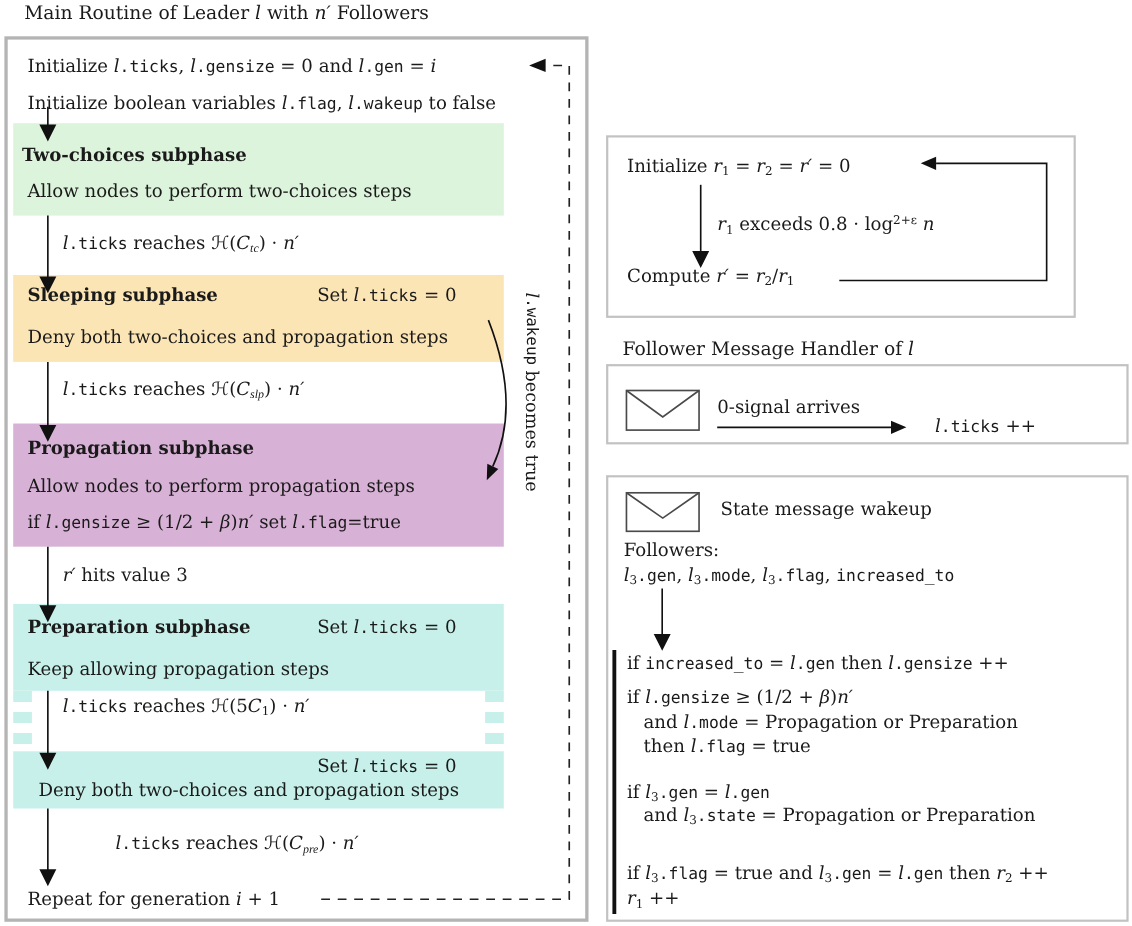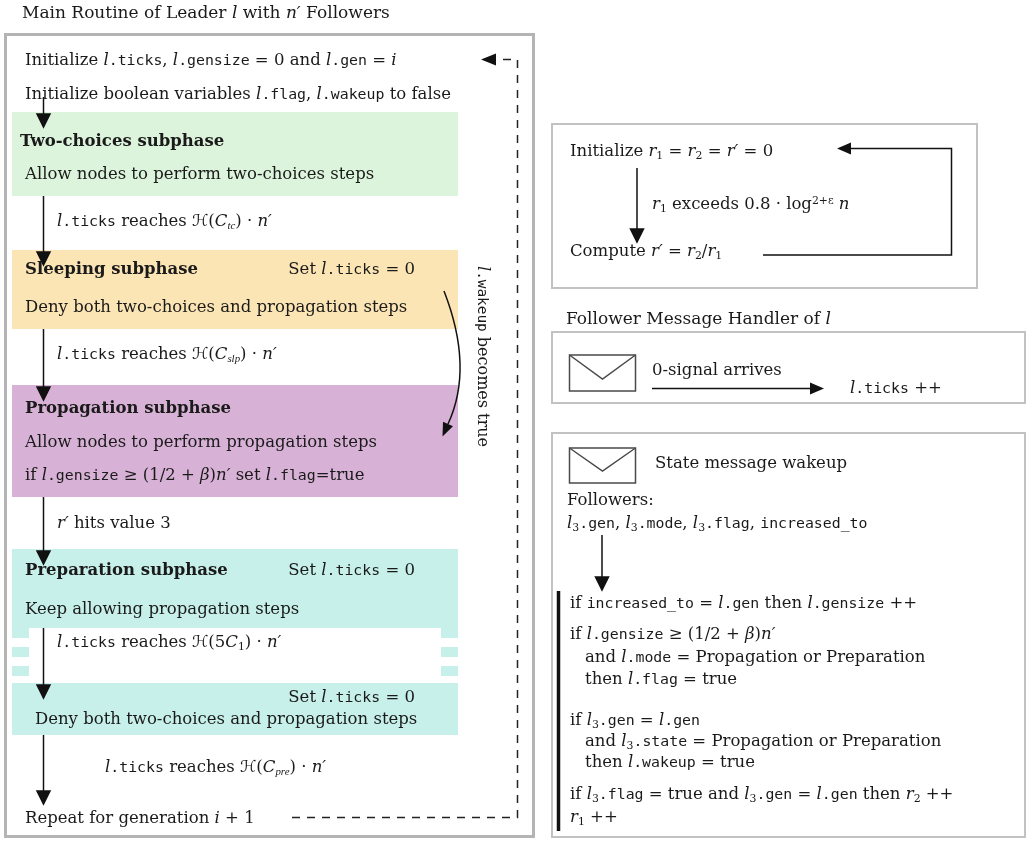--- a/index.html
+++ b/index.html
@@ -90,21 +90,20 @@
   <div class="lbl" style="left:655px;top:451px;"><span class="seg-rm">State message wakeup</span></div>
   <div class="lbl" style="left:567px;top:488px;"><span class="seg-rm">Followers:</span></div>
   <div class="lbl" style="left:567px;top:511px;"><span class="seg-it">l</span><span class="seg-sub">3</span><span class="seg-tt">.gen</span><span class="seg-rm">, </span><span class="seg-it">l</span><span class="seg-sub">3</span><span class="seg-tt">.mode</span><span class="seg-rm">, </span><span class="seg-it">l</span><span class="seg-sub">3</span><span class="seg-tt">.flag</span><span class="seg-rm">, </span><span class="seg-tt">increased_to</span></div>
 
   <div class="lbl" style="left:570px;top:591px;"><span class="seg-rm">if </span><span class="seg-tt">increased_to</span><span class="seg-rm"> = </span><span class="seg-it">l</span><span class="seg-tt">.gen</span><span class="seg-rm"> then </span><span class="seg-it">l</span><span class="seg-tt">.gensize</span><span class="seg-rm"> ++</span></div>
   <div class="lbl" style="left:570px;top:622px;"><span class="seg-rm">if </span><span class="seg-it">l</span><span class="seg-tt">.gensize</span><span class="seg-rm"> ≥ (1/2 + </span><span class="seg-it">β</span><span class="seg-rm">)</span><span class="seg-it">n′</span></div>
   <div class="lbl" style="left:585px;top:645px;"><span class="seg-rm">and </span><span class="seg-it">l</span><span class="seg-tt">.mode</span><span class="seg-rm"> = Propagation or Preparation</span></div>
   <div class="lbl" style="left:585px;top:667px;"><span class="seg-rm">then </span><span class="seg-it">l</span><span class="seg-tt">.flag</span><span class="seg-rm"> = true</span></div>
   <div class="lbl" style="left:570px;top:708px;"><span class="seg-rm">if </span><span class="seg-it">l</span><span class="seg-sub">3</span><span class="seg-tt">.gen</span><span class="seg-rm"> = </span><span class="seg-it">l</span><span class="seg-tt">.gen</span></div>
   <div class="lbl" style="left:585px;top:729px;"><span class="seg-rm">and </span><span class="seg-it">l</span><span class="seg-sub">3</span><span class="seg-tt">.state</span><span class="seg-rm"> = Propagation or Preparation</span></div>
-  <div class="lbl" style="left:585px;top:750px;"><span class="seg-rm">then </span><span class="seg-it">l</span><span class="seg-tt">.wakeup</span><span class="seg-rm"> = true</span></div>
   <div class="lbl" style="left:570px;top:782px;"><span class="seg-rm">if </span><span class="seg-it">l</span><span class="seg-sub">3</span><span class="seg-tt">.flag</span><span class="seg-rm"> = true and </span><span class="seg-it">l</span><span class="seg-sub">3</span><span class="seg-tt">.gen</span><span class="seg-rm"> = </span><span class="seg-it">l</span><span class="seg-tt">.gen</span><span class="seg-rm"> then </span><span class="seg-it">r</span><span class="seg-sub">2</span><span class="seg-rm"> ++</span></div>
   <div class="lbl" style="left:570px;top:805px;"><span class="seg-it">r</span><span class="seg-sub">1</span><span class="seg-rm"> ++</span></div>
 
   <svg class="overlay" width="1029" height="842" viewBox="0 0 1029 842">
     <g stroke="#111" stroke-width="1.5" fill="#111">
       <line x1="43.5" y1="97" x2="43.5" y2="114"></line> 
         <path d="M37,114 L50,114 L43.5,127 Z"></path>
       <line x1="43.5" y1="196" x2="43.5" y2="252"></line> 
         <path d="M37,252 L50,252 L43.5,265 Z"></path>
       <line x1="43.5" y1="329" x2="43.5" y2="387"></line> 

